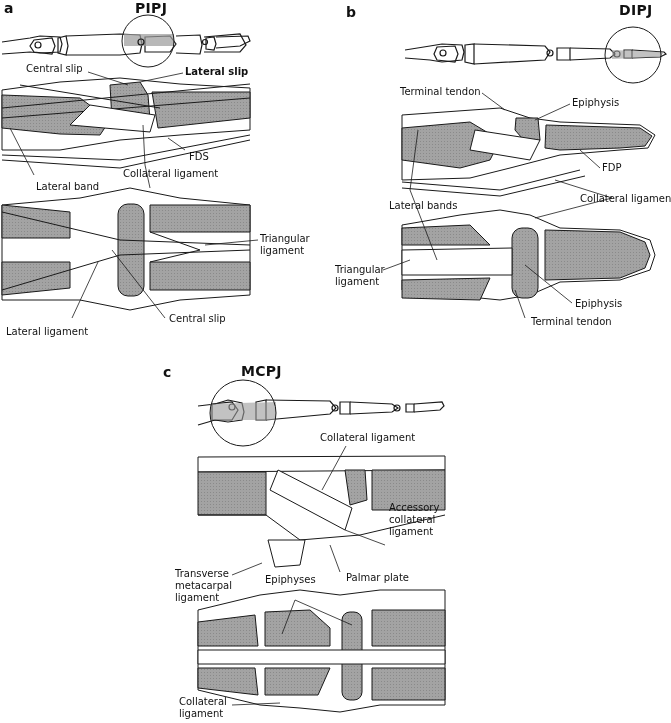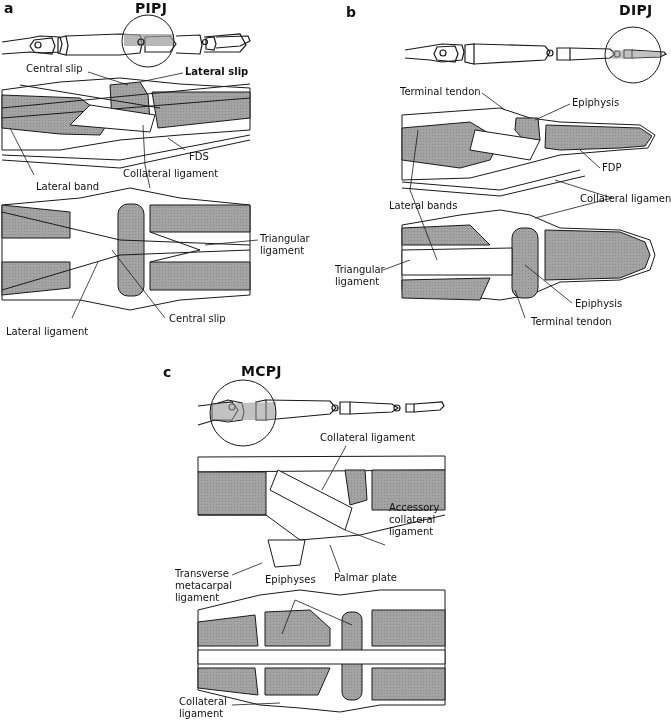--- a/index.html
+++ b/index.html
@@ -204,16 +204,16 @@
 
 <div class="panel-letter" style="left:163px;top:364px;">c</div>
 <div class="joint-title" style="left:225px;top:363px;margin-left:16px;">MCPJ</div>
 <div class="lbl" style="left:320px;top:432px;">Collateral ligament</div>
 <div class="lbl" style="left:389px;top:502px;">Accessory
 collateral
 ligament</div>
 <div class="lbl" style="left:175px;top:568px;">Transverse
 metacarpal
 ligament</div>
-<div class="lbl" style="left:334px;top:572px;">Palmar plate</div>
+<div class="lbl" style="left:346px;top:572px;">Palmar plate</div>
 <div class="lbl" style="left:265px;top:574px;">Epiphyses</div>
 <div class="lbl" style="left:179px;top:696px;">Collateral
 ligament</div>
 
 </body></html>

